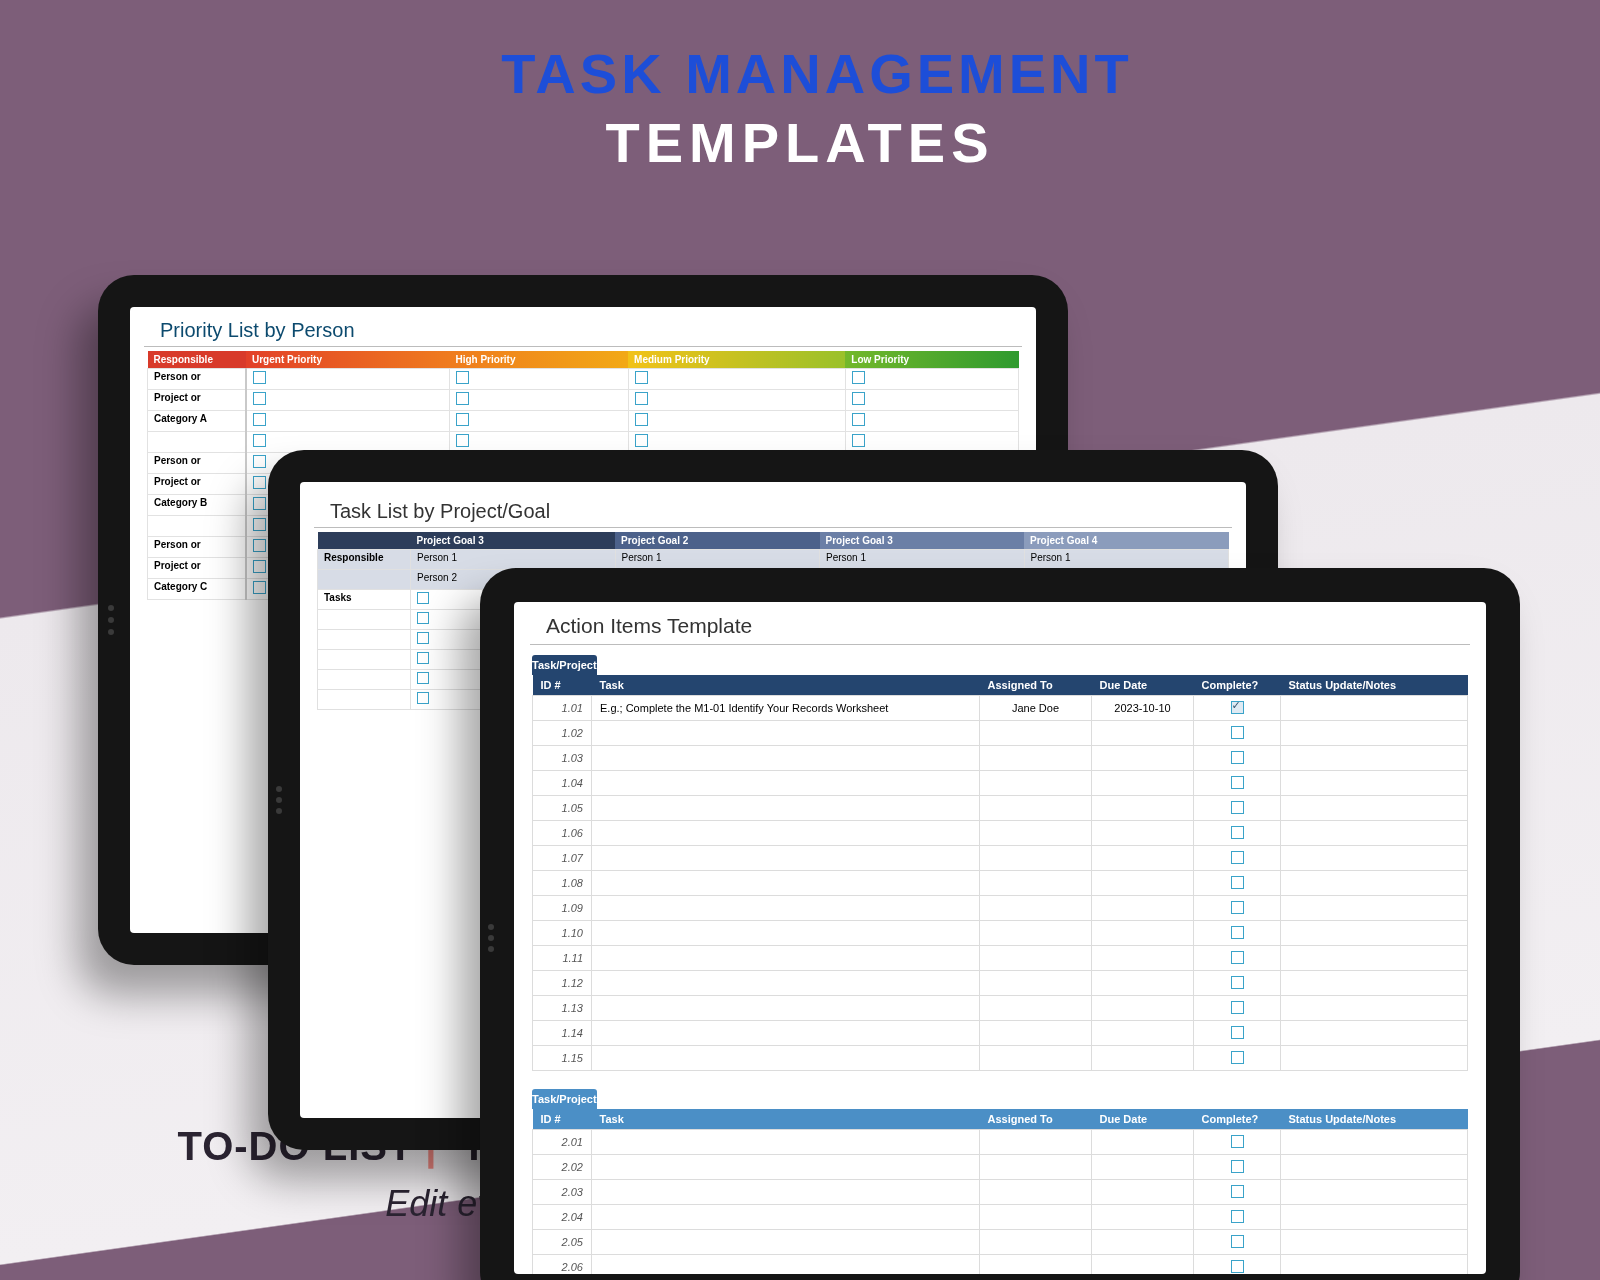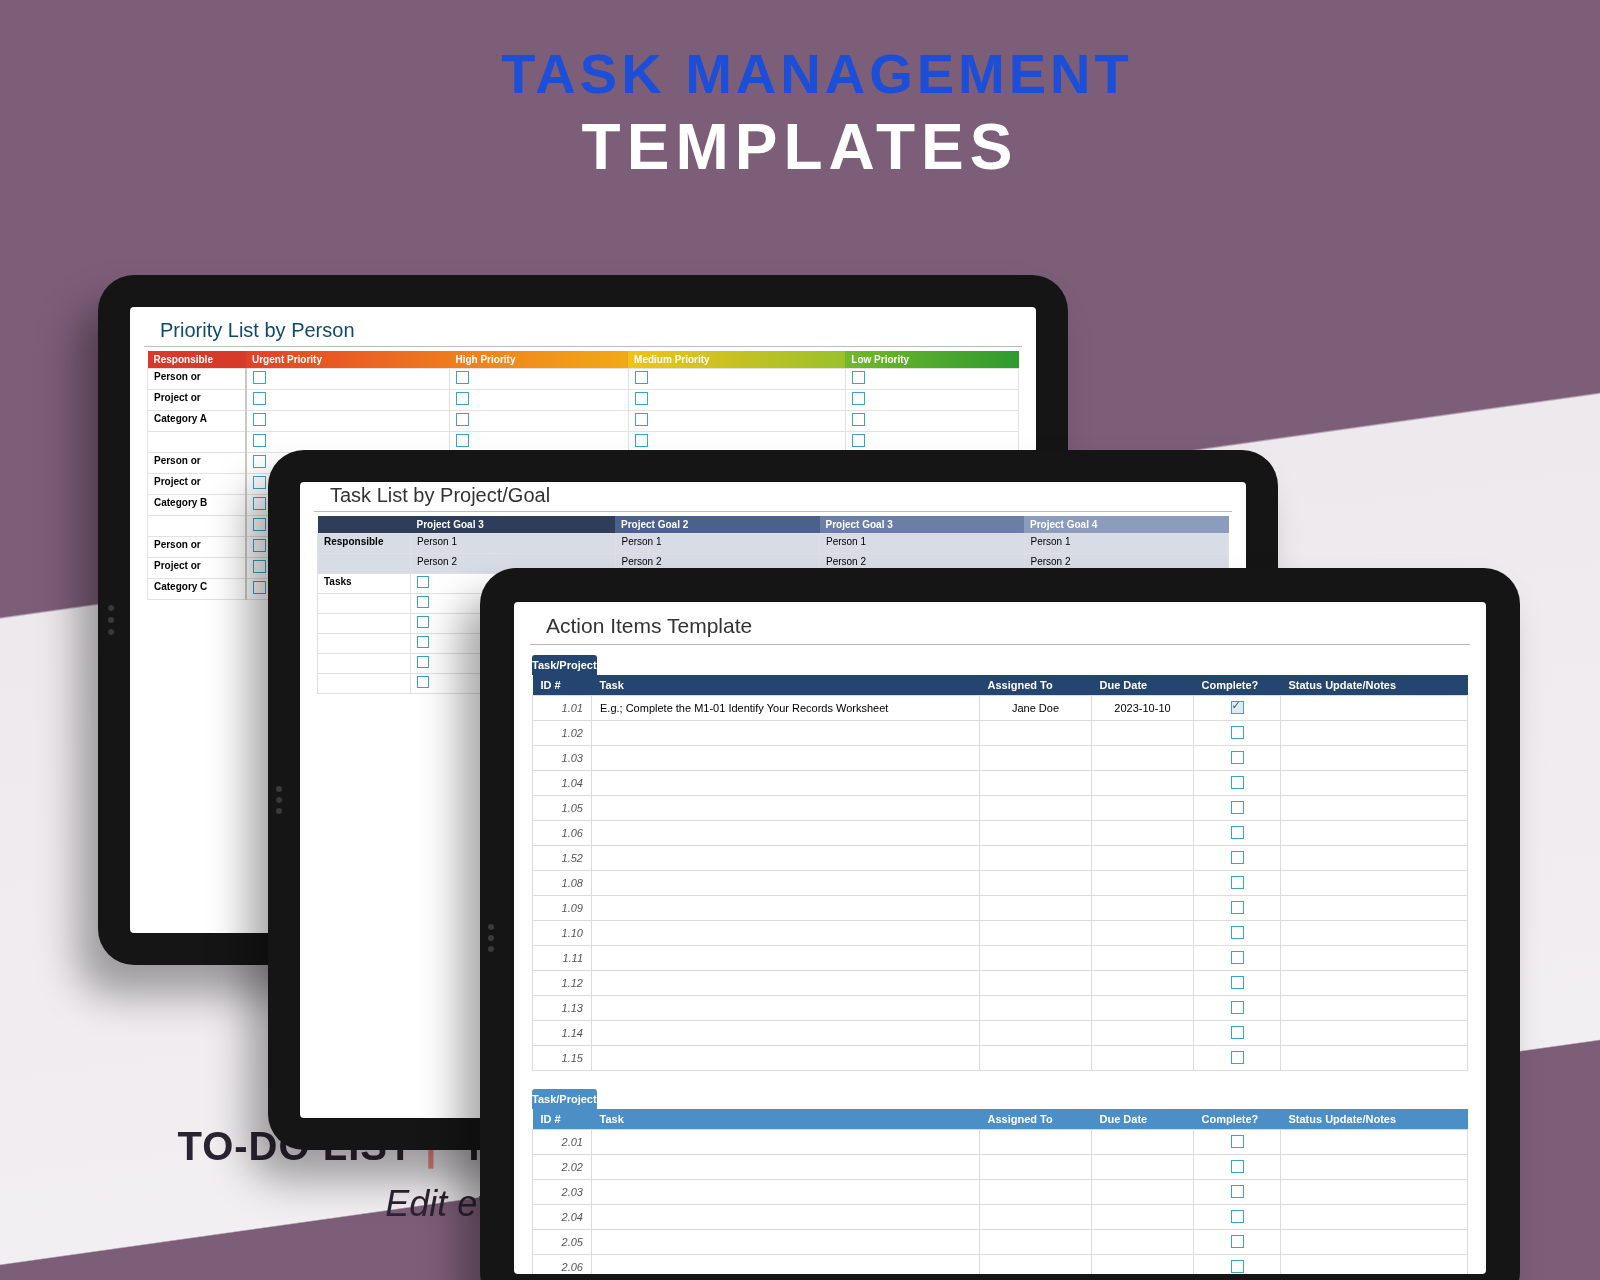--- a/index.html
+++ b/index.html
@@ -3,21 +3,21 @@
 <meta charset="utf-8">
 <style>
   html, body { margin:0; padding:0; width:1600px; height:1280px; font-family: Arial, Helvetica, sans-serif; overflow:hidden; }
   .canvas { position:relative; width:1600px; height:1280px; background:#e9e4ea; }
   .wedge {
     position:absolute; left:0; top:0; width:100%; height:100%;
     background: linear-gradient(172deg, #7d5e79 0%, #7d5e79 41%, #ede9ed 41.15%, #f2eff2 84%, #7d5e79 84.1%, #7d5e79 100%);
   }
   .title-wrap { position:absolute; top:45px; left:0; width:100%; text-align:center; }
   .title1 { color:#1d4ed8; font-size:56px; font-weight:900; letter-spacing:4px; line-height:1.05;margin-left:34px; }
-  .title2 { color:#ffffff; font-size:64px; font-weight:800; letter-spacing:6px; margin-top:6px; }
+  .title2 { color:#ffffff; font-size:56px; font-weight:800; letter-spacing:6px; margin-top:6px; }
 
   .footer { position:absolute; bottom:0; left:0; width:100%; height:204px; text-align:center; }
   .footer-row1 { margin-top:48px; font-size:40px; font-weight:800; color:#2b2432; letter-spacing:1px; }
   .sep { color:#f28a84; font-weight:900; padding:0 12px; }
   .footer-row2 { margin-top:14px; font-size:36px; color:#2b2432; font-style:italic; font-weight:400; }
 
   
   .tablet { position:absolute; border-radius:36px; background:#151515; box-shadow: -20px 30px 40px rgba(0,0,0,0.35); }
   .screen { position:absolute; inset:32px; background:#ffffff; border-radius:4px; overflow:hidden; }
   .dots { position:absolute; left:10px; top:50%; transform:translateY(-50%); display:flex; flex-direction:column; gap:6px; }
@@ -33,21 +33,21 @@
   #t1 td.label { width:85px; font-weight:700; border-right:2px solid #c9c9c9; }
   #t1 .cb { width:11px; height:11px; border:1px solid #3aa3c9; background:#fff; display:inline-block; }
   .h-resp { background:#d83a2a; width:85px; }
   .h-urg  { background:linear-gradient(to right,#e24028,#ef7b1e); }
   .h-high { background:linear-gradient(to right,#ef7b1e,#f2a916); }
   .h-med  { background:linear-gradient(to right,#f2c218,#9ac12a); }
   .h-low  { background:linear-gradient(to right,#73b82a,#2f9a2f); }
 
   
   #t2 { left:268px; top:450px; width:1010px; height:700px; z-index:2; }
-  #t2 .sheet-title { font-size:20px; color:#333; padding:2px 16px 4px; border-bottom:1px solid #bcbcbc; margin:0 14px 4px; }
+  #t2 .sheet-title { font-size:20px; color:#333; padding:18px 16px 4px; border-bottom:1px solid #bcbcbc; margin:0 14px 4px; }
   #t2 table { border-collapse:collapse; width:calc(100% - 34px); margin:0 17px; font-size:10px; }
   #t2 th { color:#fff; text-align:left; padding:3px 6px; }
   #t2 td { border:1px solid #e0e0e0; padding:2px 6px; height:15px; vertical-align:top; }
   #t2 td.label { width:80px; font-weight:700; }
   #t2 .cb { width:10px; height:10px; border:1px solid #3aa3c9; background:#fff; display:inline-block; }
   .pg1 { background:#2d3d5a; } .pg2 { background:#4c618a; } .pg3 { background:#6b7fa6; } .pg4 { background:#8b9cbc; }
   #t2 tr.resp td { background:#d7dce6; }
 
   
   #t3 { left:480px; top:568px; width:1040px; height:740px; z-index:3; }
@@ -325,21 +325,21 @@
             </tr>
             <tr>
               <td class="id">1.06</td>
               <td></td>
               <td class="assn"></td>
               <td class="due"></td>
               <td class="comp"><span class="cb"></span></td>
               <td class="notes"></td>
             </tr>
             <tr>
-              <td class="id">1.52</td>
+              <td class="id">1.07</td>
               <td></td>
               <td class="assn"></td>
               <td class="due"></td>
               <td class="comp"><span class="cb"></span></td>
               <td class="notes"></td>
             </tr>
             <tr>
               <td class="id">1.08</td>
               <td></td>
               <td class="assn"></td>

